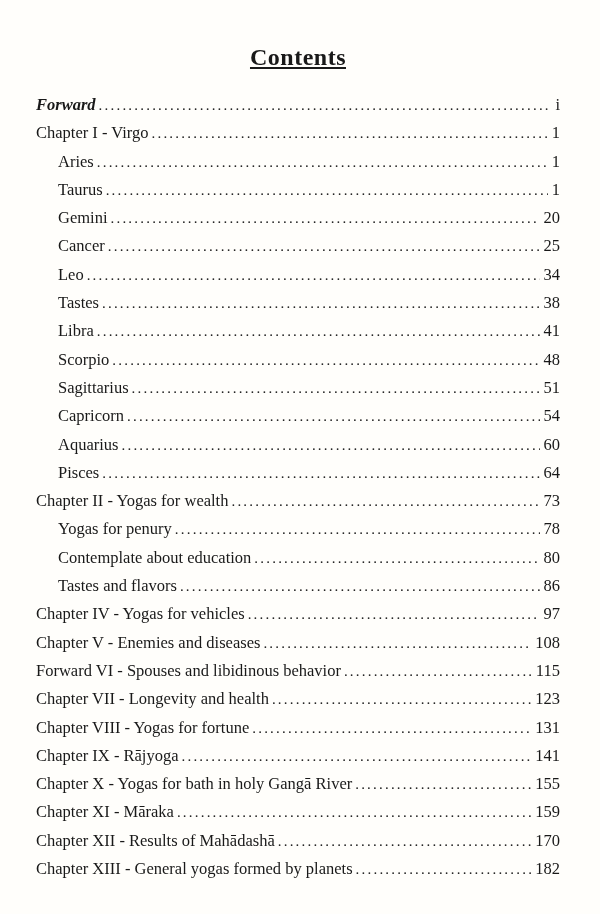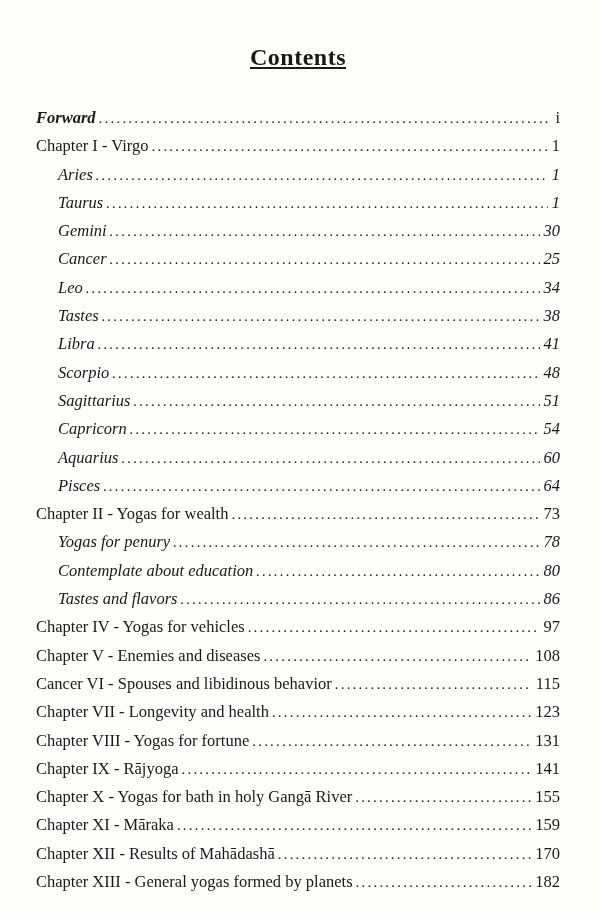--- a/index.html
+++ b/index.html
@@ -17,45 +17,43 @@
     padding: 34px 40px 20px 36px;
     font-family: "Liberation Serif", "DejaVu Serif", serif;
     color: #191919;
     overflow: hidden;
   }
   .title {
     text-align: center;
     font-size: 24px;
     font-weight: bold;
     text-decoration: underline;
-    margin: 10px 0 13px 0;
+    margin: 10px 0 20px 0;
     letter-spacing: 0.5px;
   }
   .entries {
     width: 100%;
   }
   .entry {
     display: flex;
     align-items: baseline;
     font-size: 16.5px;
     line-height: 27.3px;
     white-space: nowrap;
   }
   .entry .label {
     flex: 0 0 auto;
     padding-right: 3px;
   }
   .entry.level-1 {
     padding-left: 22px;
-    font-style: italic;
   }
   .entry.bold-italic .label {
     font-weight: bold;
     font-style: italic;
-    margin-top: 20px;
   }
   .dots {
     flex: 1 1 auto;
     min-width: 12px;
     overflow: hidden;
     white-space: nowrap;
     vertical-align: baseline;
   }
   .dots::after {
     content: "......................................................................................................................................................................................";
@@ -91,21 +89,21 @@
         <span class="pagenum">1</span>
       </div>
       <div class="entry level-1">
         <span class="label">Taurus</span>
         <span class="dots"></span>
         <span class="pagenum">1</span>
       </div>
       <div class="entry level-1">
         <span class="label">Gemini</span>
         <span class="dots"></span>
-        <span class="pagenum">30</span>
+        <span class="pagenum">20</span>
       </div>
       <div class="entry level-1">
         <span class="label">Cancer</span>
         <span class="dots"></span>
         <span class="pagenum">25</span>
       </div>
       <div class="entry level-1">
         <span class="label">Leo</span>
         <span class="dots"></span>
         <span class="pagenum">34</span>
@@ -169,21 +167,21 @@
         <span class="label">Chapter IV - Yogas for vehicles</span>
         <span class="dots"></span>
         <span class="pagenum">97</span>
       </div>
       <div class="entry level-0">
         <span class="label">Chapter V - Enemies and diseases</span>
         <span class="dots"></span>
         <span class="pagenum">108</span>
       </div>
       <div class="entry level-0">
-        <span class="label">Cancer VI - Spouses and libidinous behavior</span>
+        <span class="label">Forward VI - Spouses and libidinous behavior</span>
         <span class="dots"></span>
         <span class="pagenum">115</span>
       </div>
       <div class="entry level-0">
         <span class="label">Chapter VII - Longevity and health</span>
         <span class="dots"></span>
         <span class="pagenum">123</span>
       </div>
       <div class="entry level-0">
         <span class="label">Chapter VIII - Yogas for fortune</span>

